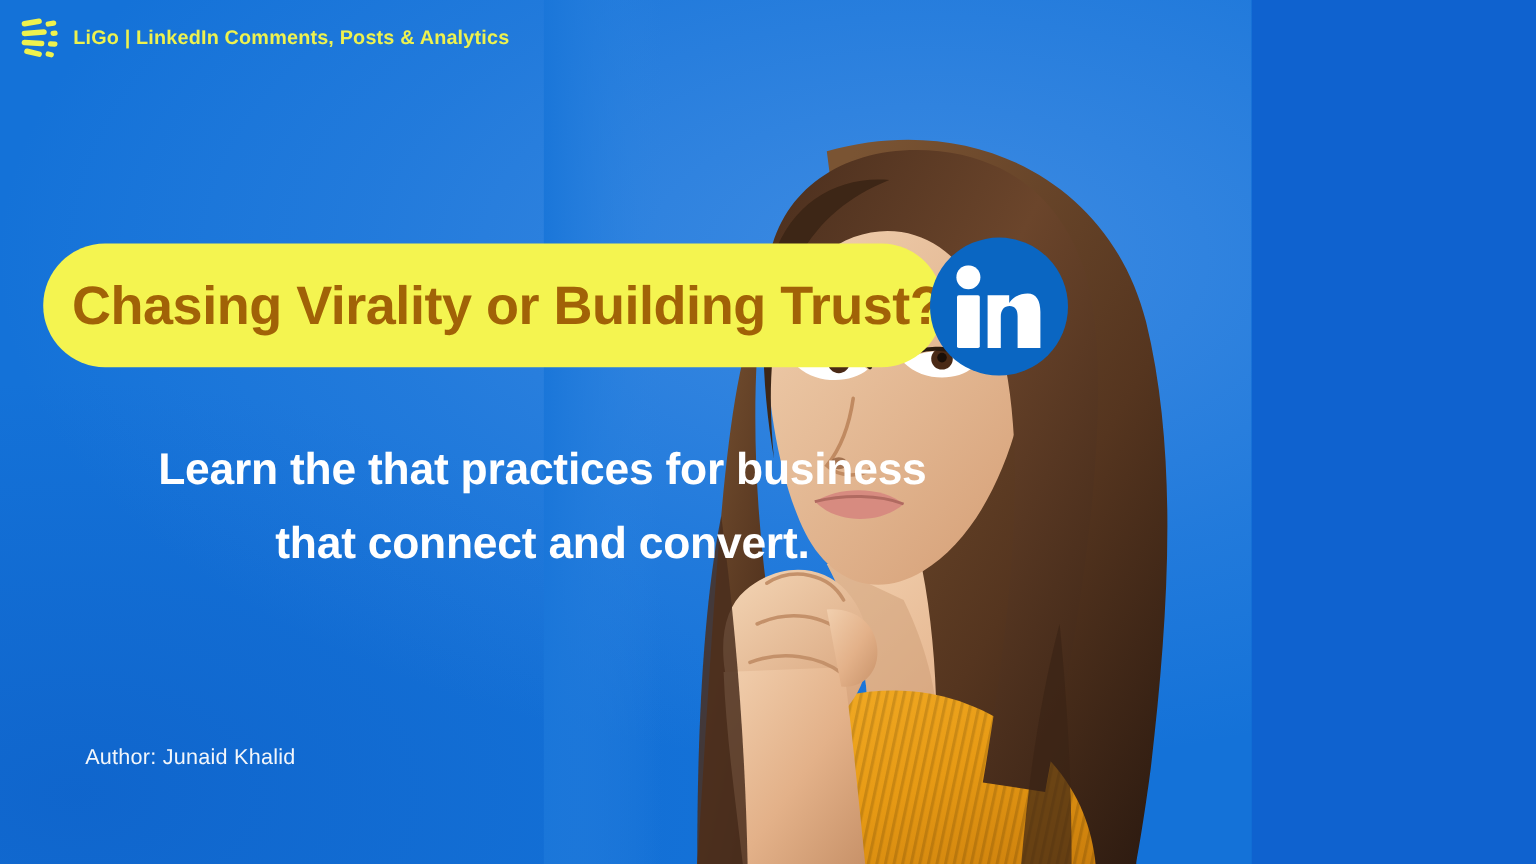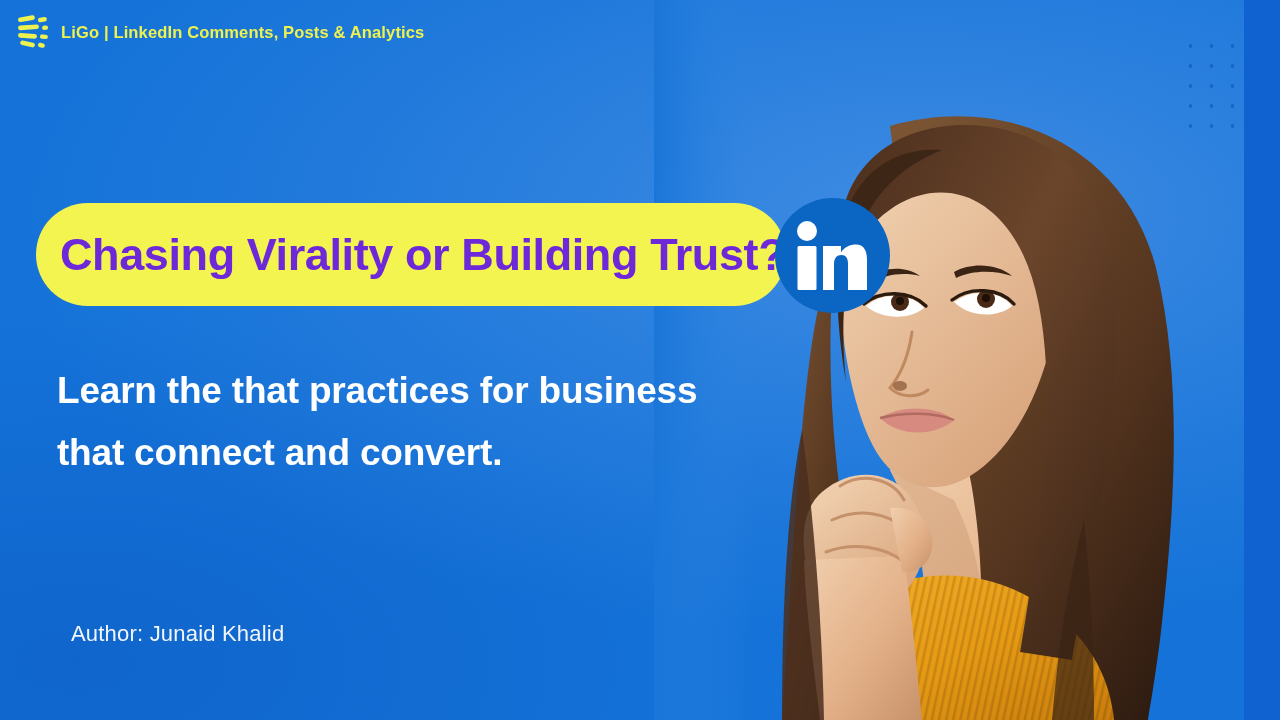--- a/index.html
+++ b/index.html
@@ -1,22 +1,23 @@
 <!DOCTYPE html>
 <html><head>
 <meta charset="utf-8">
 <style>
   html,body{margin:0;padding:0;background:#0f62cf;}
   *{box-sizing:border-box;}
   #stage{
     position:relative;
-    width:1244px;height:720px;
+    width:1043px;height:720px;
     overflow:hidden;
     font-family:"Liberation Sans", sans-serif;
     background:#1472d8;
+    text-align:center;
   }
   
   .bg-base{
     position:absolute;inset:0;
     background:#1472d8;
   }
   .bg-glow{
     position:absolute;inset:0;
     background:
       radial-gradient(120% 95% at 74% 30%, rgba(96,160,235,.55) 0%, rgba(96,160,235,.18) 38%, rgba(20,114,216,0) 62%),
@@ -56,21 +57,21 @@
   .pill{
     position:absolute;
     left:36px;top:203px;
     width:750px;height:103px;
     background:#f4f450;
     border-radius:52px;
     display:flex;align-items:center;
     padding-left:24px;
   }
   .pill-text{
-    color:#6d28d9;
+    color:#a16207;
     font-size:45px;
     font-weight:bold;
     letter-spacing:-.4px;
     white-space:nowrap;
     line-height:1;
   }
   
   .li-badge{
     position:absolute;
     left:775px;top:198px;
@@ -90,21 +91,21 @@
     font-weight:bold;
     line-height:1.68;
     letter-spacing:-.2px;
   }
   .subtitle span{display:block;}
   
   .author{
     position:absolute;
     left:71px;top:621px;
     color:#f2f6fb;
-    font-size:22px;
+    font-size:18px;
     font-weight:normal;
     letter-spacing:.2px;
   }
 </style>
 </head>
 <body>
 
 <div id="stage">
 
   <div class="bg-base"></div>

